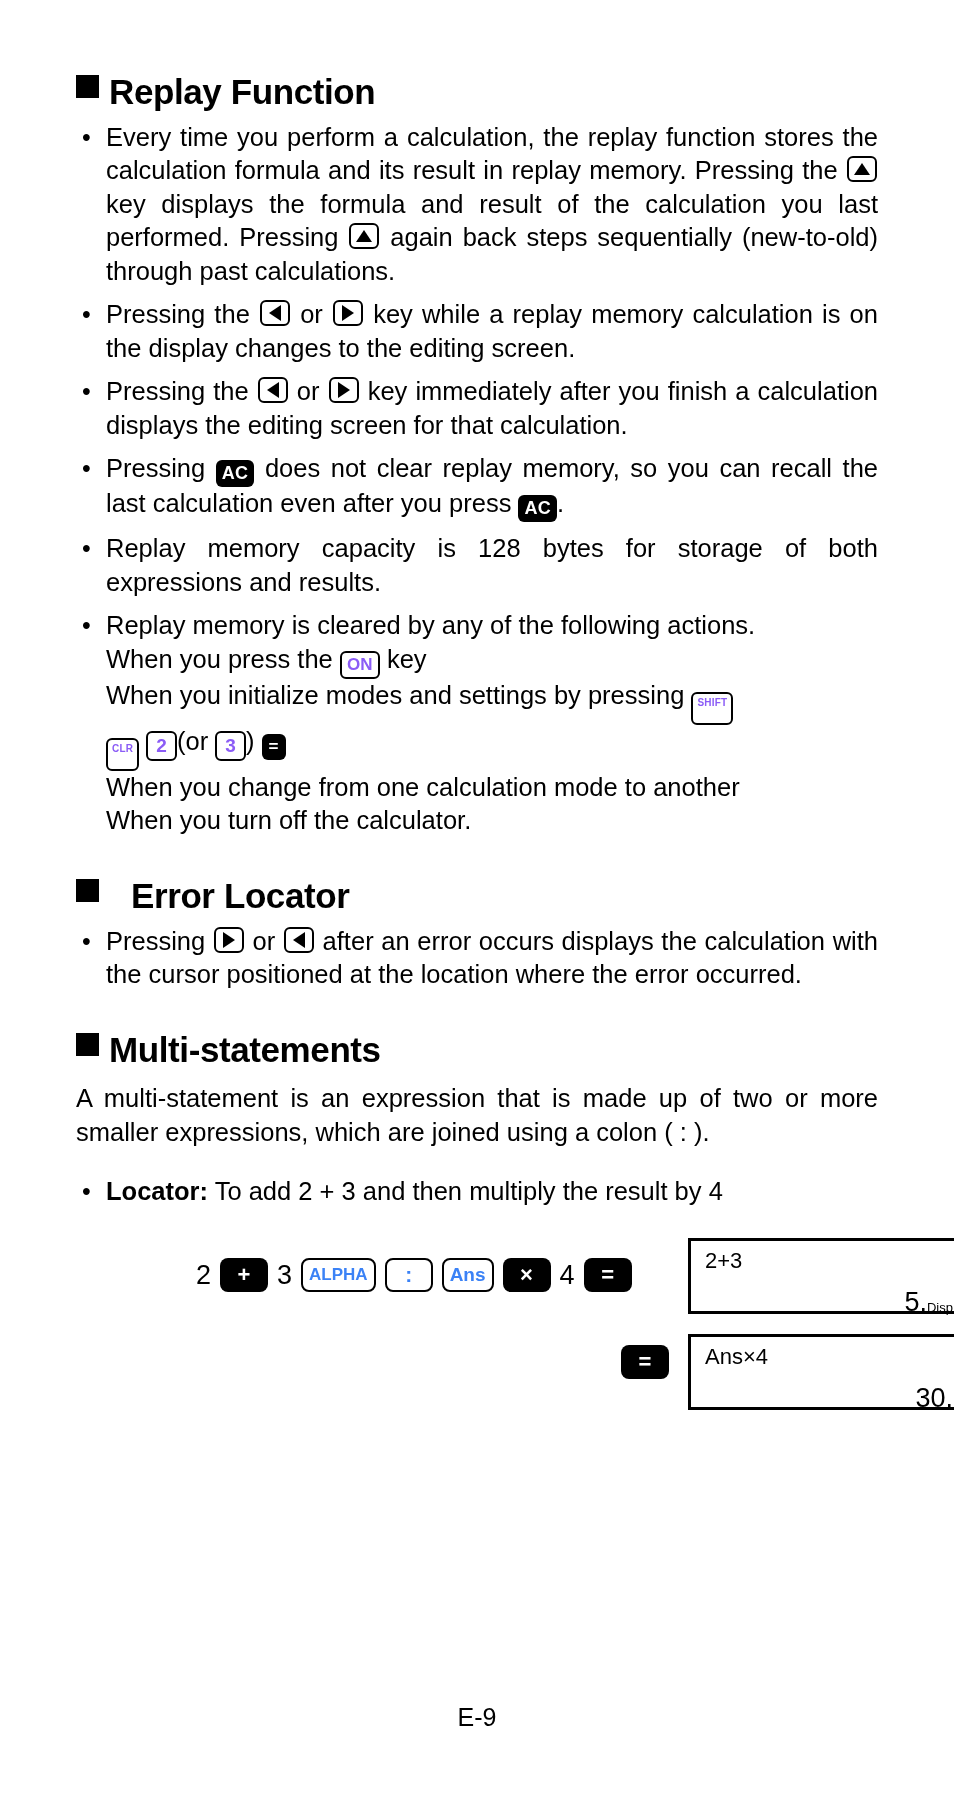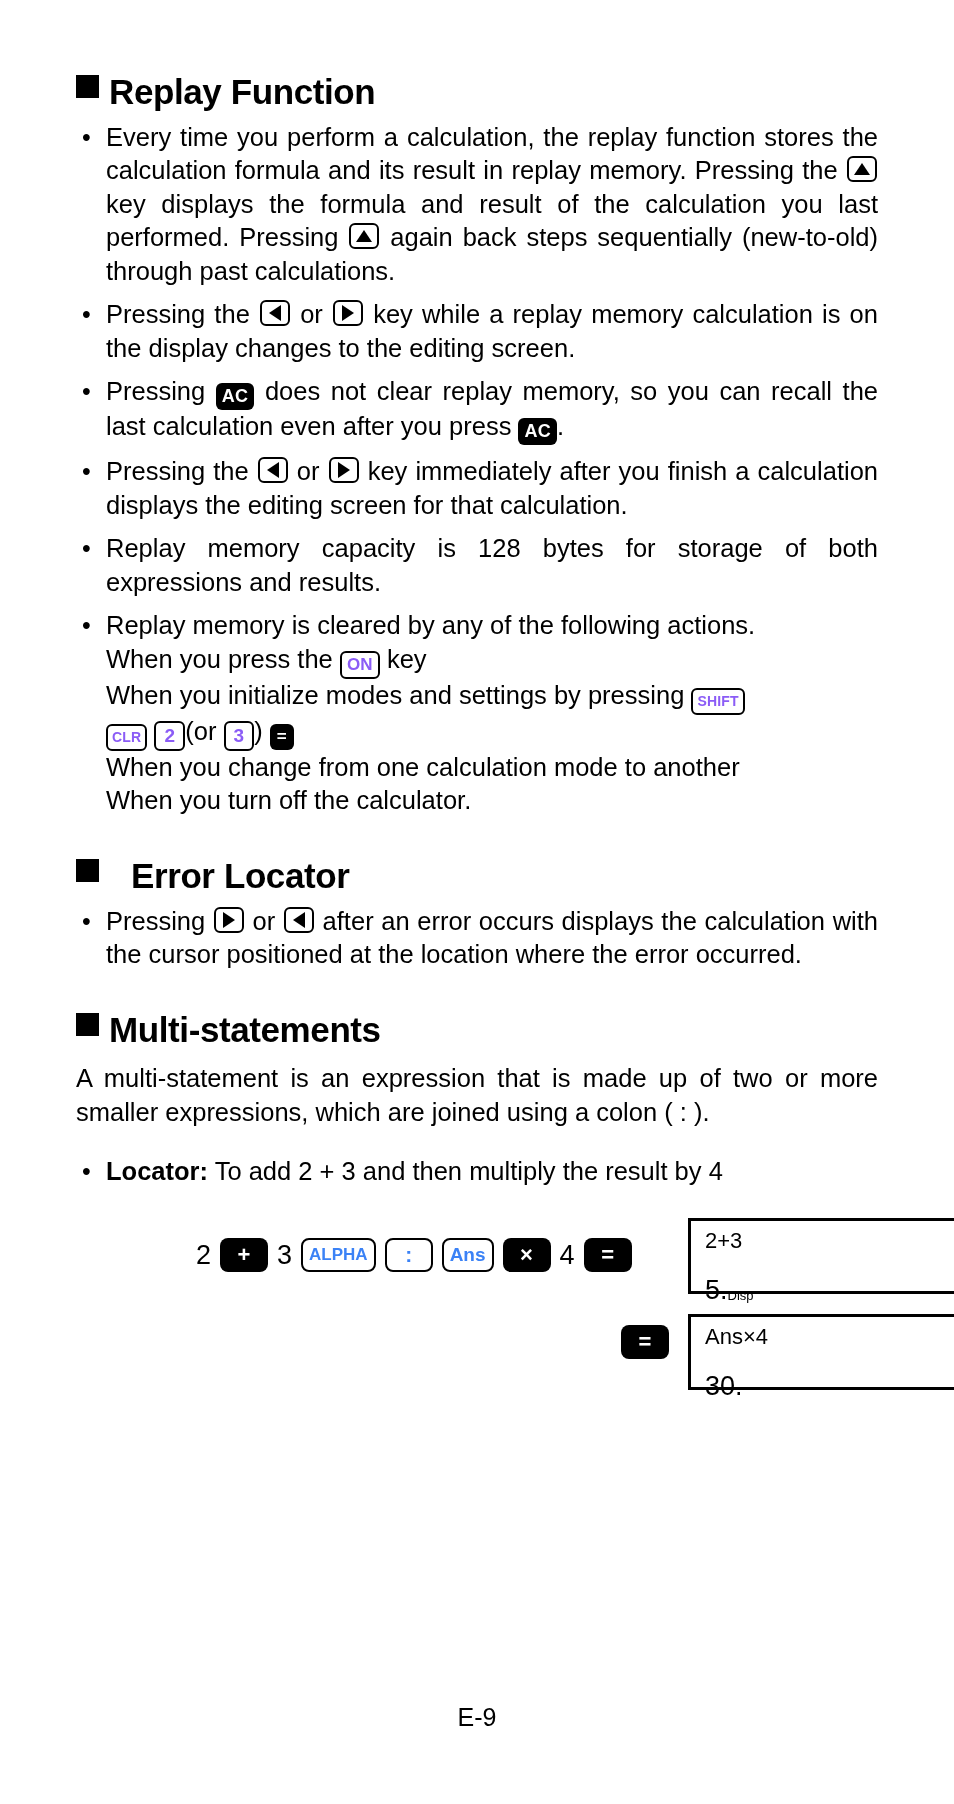--- a/index.html
+++ b/index.html
@@ -147,21 +147,21 @@
     border-radius: 6px;
     font-weight: bold;
     padding: 3px 5px 4px 5px;
     font-size: 17px;
     min-width: 20px;
     letter-spacing: 0.2px;
     vertical-align: -2px;
     background: #fff;
     color: #8b5cf6;
   }
-  .key-out.tiny { font-size: 14px; padding: 4px 4px 5px 4px; text-align: right; }
+  .key-out.tiny { font-size: 10px; padding: 4px 4px 15px 4px; text-align: right; }
   .key-out.num  { font-size: 19px; padding: 3px 8px 4px 8px; }
 
   
   .example-area {
     margin-top: 22px;
     position: relative;
     height: 200px;
   }
   .keyrow {
     position: absolute;
@@ -221,21 +221,22 @@
   .disp-1 { left: 612px; top: 8px; }
   .disp-2 { left: 612px; top: 104px; }
   .disp .line1 {
     font-size: 22px;
     line-height: 24px;
     text-align: left;
   }
   .disp .line2 {
     font-size: 27px;
     line-height: 30px;
-    margin-top: 22px;
+    text-align: right;
+    margin-top: 14px;
   }
   .disp .line2 .disp-tag {
     font-size: 13px;
     vertical-align: -1px;
     letter-spacing: 0;
   }
 
   
   .footer {
     position: absolute;
@@ -268,32 +269,32 @@
 
     <li class="bitem">
       <span>Pressing the</span>
       <span class="key key-arrow"><i class="tri-left"></i></span>
       <span>or</span>
       <span class="key key-arrow"><i class="tri-right"></i></span>
       <span>key while a replay memory calculation is on the display changes to the editing screen.</span>
     </li>
 
     <li class="bitem">
-      <span>Pressing</span>
-      <span class="key key-solid">AC</span>
-      <span>does not clear replay memory, so you can recall the last calculation even after you press</span>
-      <span class="key key-solid">AC</span><span>.</span>
-    </li>
-
-    <li class="bitem">
       <span>Pressing the</span>
       <span class="key key-arrow"><i class="tri-left"></i></span>
       <span>or</span>
       <span class="key key-arrow"><i class="tri-right"></i></span>
       <span>key immediately after you finish a calculation displays the editing screen for that calculation.</span>
+    </li>
+
+    <li class="bitem">
+      <span>Pressing</span>
+      <span class="key key-solid">AC</span>
+      <span>does not clear replay memory, so you can recall the last calculation even after you press</span>
+      <span class="key key-solid">AC</span><span>.</span>
     </li>
 
     <li class="bitem">
       <span>Replay memory capacity is 128 bytes for storage of both expressions and results.</span>
     </li>
 
     <li class="bitem">
       <span>Replay memory is cleared by any of the following actions.</span>
       <span class="sub-line">
         <span>When you press the</span>

